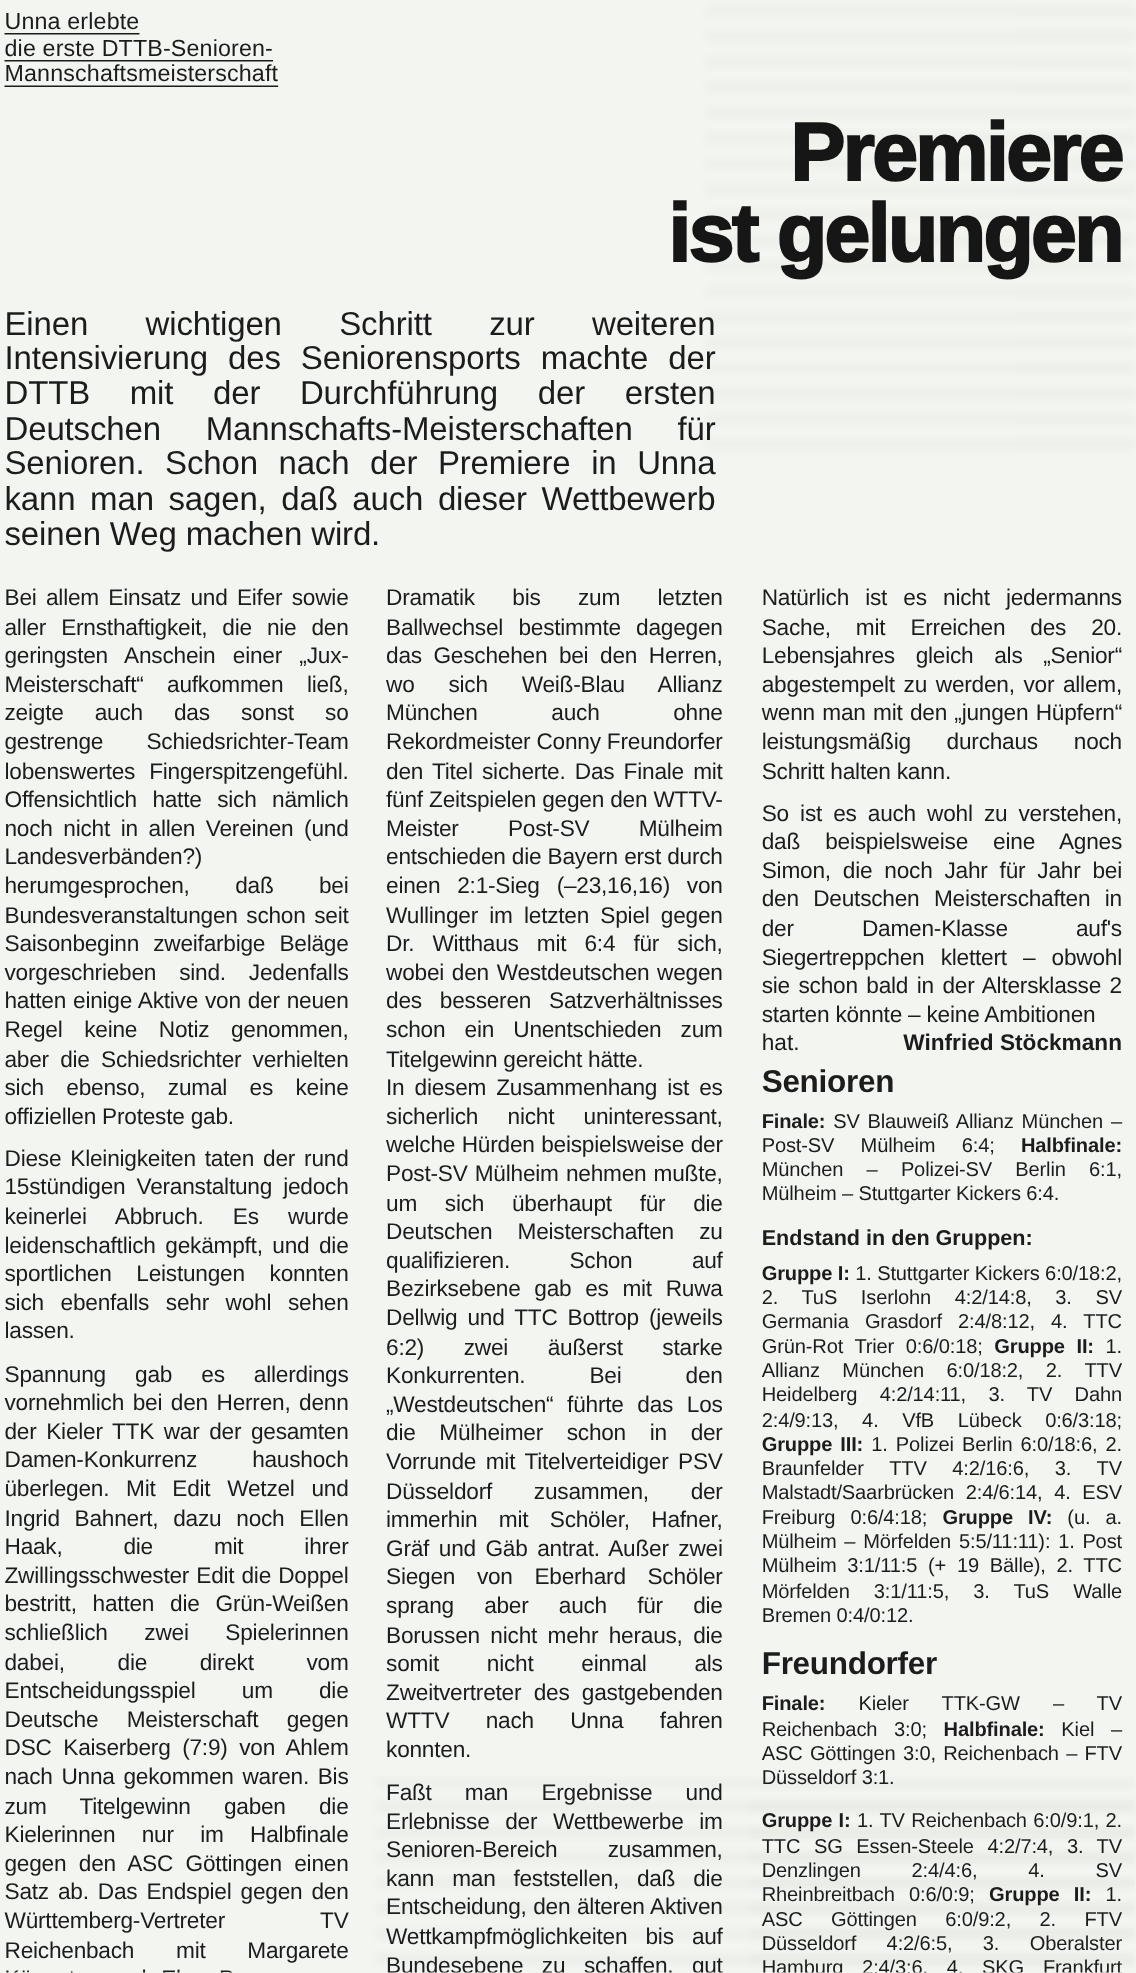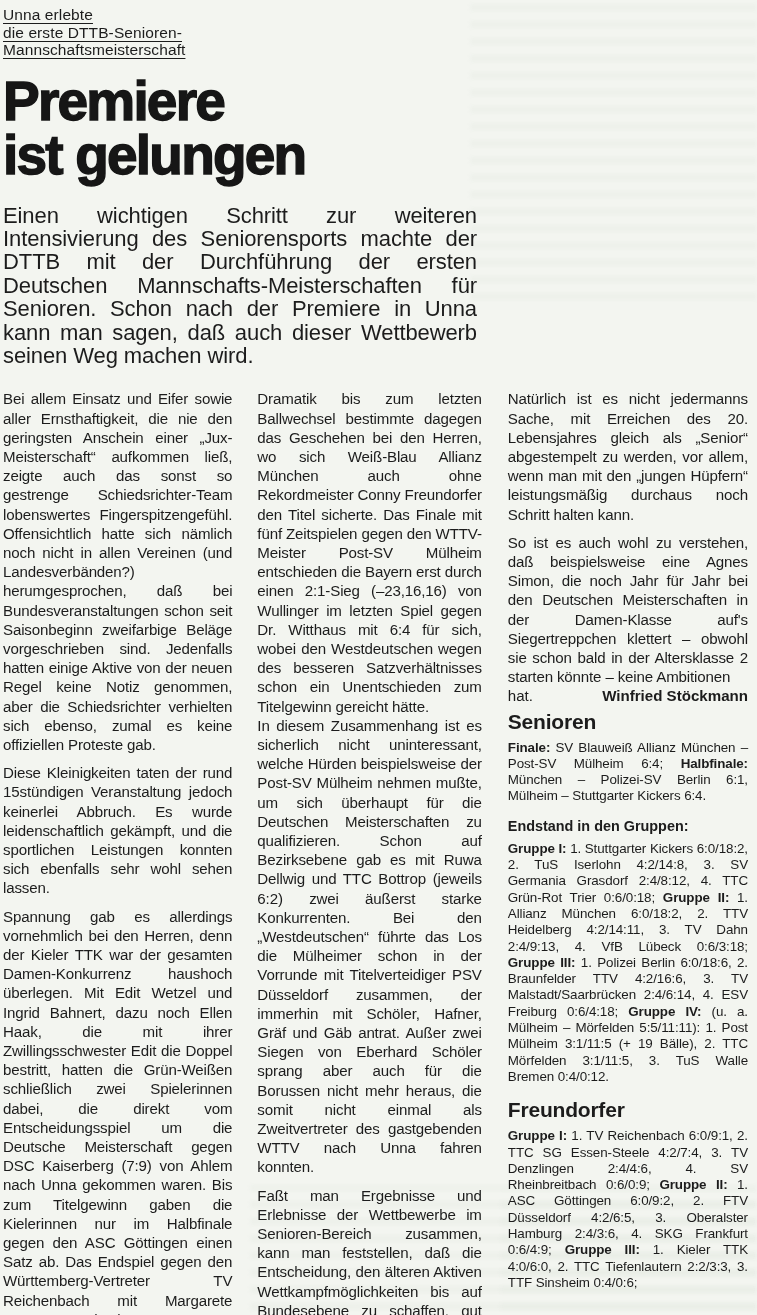--- a/index.html
+++ b/index.html
@@ -105,21 +105,21 @@
 <div class="ghost ghost-c"></div>
 
 <div class="page">
 
   <div class="kicker">
     <span class="kline">Unna erlebte</span><br>
     <span class="kline">die erste DTTB-Senioren-</span><br>
     <span class="kline">Mannschaftsmeisterschaft</span>
   </div>
 
-  <h1 class="headline" style="margin-bottom:0;">
+  <h1 class="headline" style="margin-bottom:0;text-align:right;">
     <span>Premiere</span><br>
     <span>ist gelungen</span>
   </h1>
 
   <p class="lede">Einen wichtigen Schritt zur weiteren Intensivierung des Seniorensports machte der DTTB mit der Durchführung der ersten Deutschen Mannschafts-Meisterschaften für Senioren. Schon nach der Premiere in Unna kann man sagen, daß auch dieser Wettbewerb seinen Weg machen wird.</p>
 
   <div class="body-row">
 
     <div class="col col1">
       <p class="body-p">Bei allem Einsatz und Eifer sowie aller Ernsthaftigkeit, die nie den geringsten Anschein einer „Jux-Meisterschaft“ aufkommen ließ, zeigte auch das sonst so gestrenge Schiedsrichter-Team lobenswertes Fingerspitzengefühl. Offensichtlich hatte sich nämlich noch nicht in allen Vereinen (und Landesverbänden?) herumgesprochen, daß bei Bundesveranstaltungen schon seit Saisonbeginn zweifarbige Beläge vorgeschrieben sind. Jedenfalls hatten einige Aktive von der neuen Regel keine Notiz genommen, aber die Schiedsrichter verhielten sich ebenso, zumal es keine offiziellen Proteste gab.</p>
@@ -140,17 +140,18 @@
         <span>hat.</span>
         <span class="byline">Winfried Stöckmann</span>
       </div>
 
       <div class="results-heading">Senioren</div>
       <p class="results-p"><span class="b">Finale:</span><span> SV Blauweiß Allianz München – Post-SV Mülheim 6:4; </span><span class="b">Halbfinale:</span><span> München – Polizei-SV Berlin 6:1, Mülheim – Stuttgarter Kickers 6:4.</span></p>
       <div class="results-subhead">Endstand in den Gruppen:</div>
       <p class="results-p"><span class="b">Gruppe I:</span><span> 1. Stuttgarter Kickers 6:0/18:2, 2. TuS Iserlohn 4:2/14:8, 3. SV Germania Grasdorf 2:4/8:12, 4. TTC Grün-Rot Trier 0:6/0:18; </span><span class="b">Gruppe II:</span><span> 1. Allianz München 6:0/18:2, 2. TTV Heidelberg 4:2/14:11, 3. TV Dahn 2:4/9:13, 4. VfB Lübeck 0:6/3:18; </span><span class="b">Gruppe III:</span><span> 1. Polizei Berlin 6:0/18:6, 2. Braunfelder TTV 4:2/16:6, 3. TV Malstadt/Saarbrücken 2:4/6:14, 4. ESV Freiburg 0:6/4:18; </span><span class="b">Gruppe IV:</span><span> (u. a. Mülheim – Mörfelden 5:5/11:11): 1. Post Mülheim 3:1/11:5 (+ 19 Bälle), 2. TTC Mörfelden 3:1/11:5, 3. TuS Walle Bremen 0:4/0:12.</span></p>
 
       <div class="results-heading">Freundorfer</div>
+      <p class="results-p"><span class="b">Finale:</span><span> Kieler TTK-GW – TV Reichenbach 3:0; </span><span class="b">Halbfinale:</span><span> Kiel – ASC Göttingen 3:0, Reichenbach – FTV Düsseldorf 3:1.</span></p>
       <p class="results-p"><span class="b">Gruppe I:</span><span> 1. TV Reichenbach 6:0/9:1, 2. TTC SG Essen-Steele 4:2/7:4, 3. TV Denzlingen 2:4/4:6, 4. SV Rheinbreitbach 0:6/0:9; </span><span class="b">Gruppe II:</span><span> 1. ASC Göttingen 6:0/9:2, 2. FTV Düsseldorf 4:2/6:5, 3. Oberalster Hamburg 2:4/3:6, 4. SKG Frankfurt 0:6/4:9; </span><span class="b">Gruppe III:</span><span> 1. Kieler TTK 4:0/6:0, 2. TTC Tiefenlautern 2:2/3:3, 3. TTF Sinsheim 0:4/0:6; </span></p>
     </div>
 
   </div>
 </div>
 
 </body></html>

